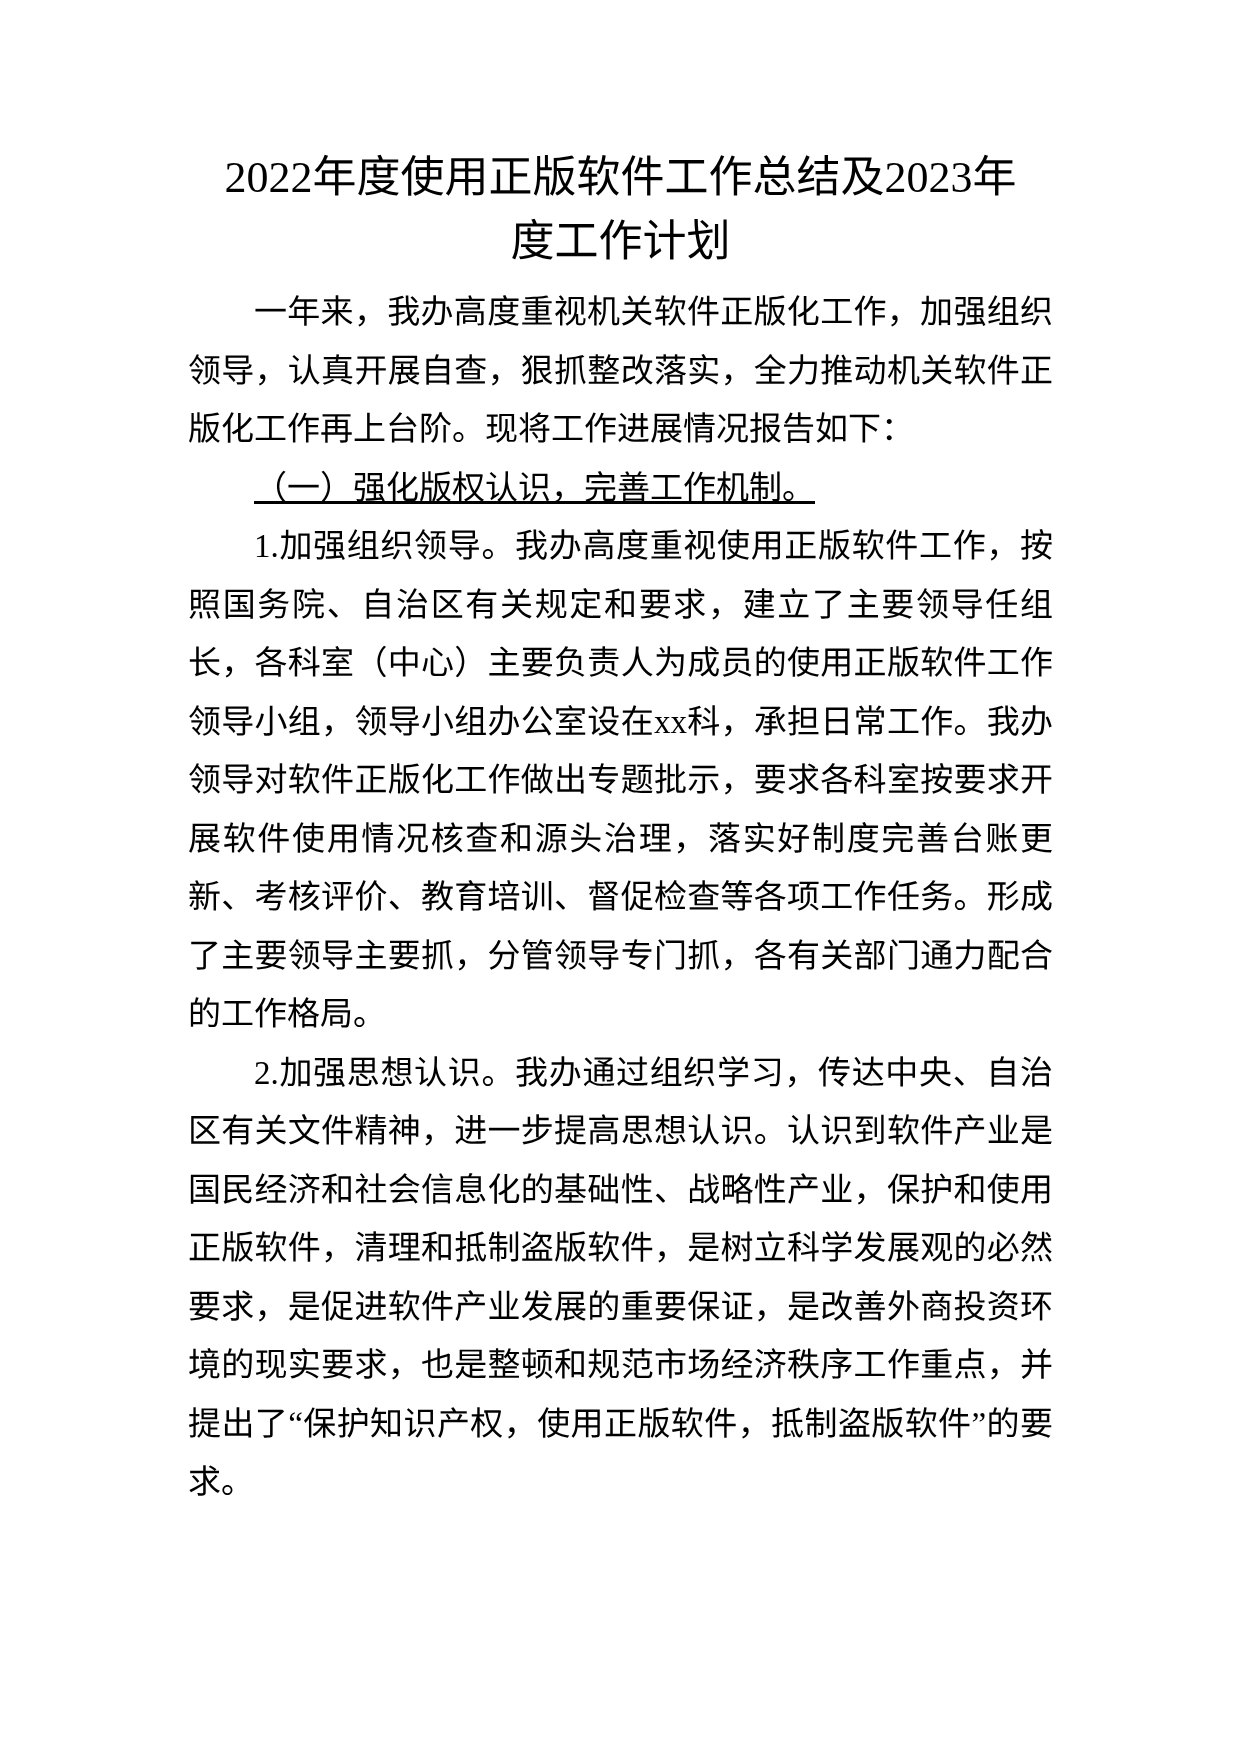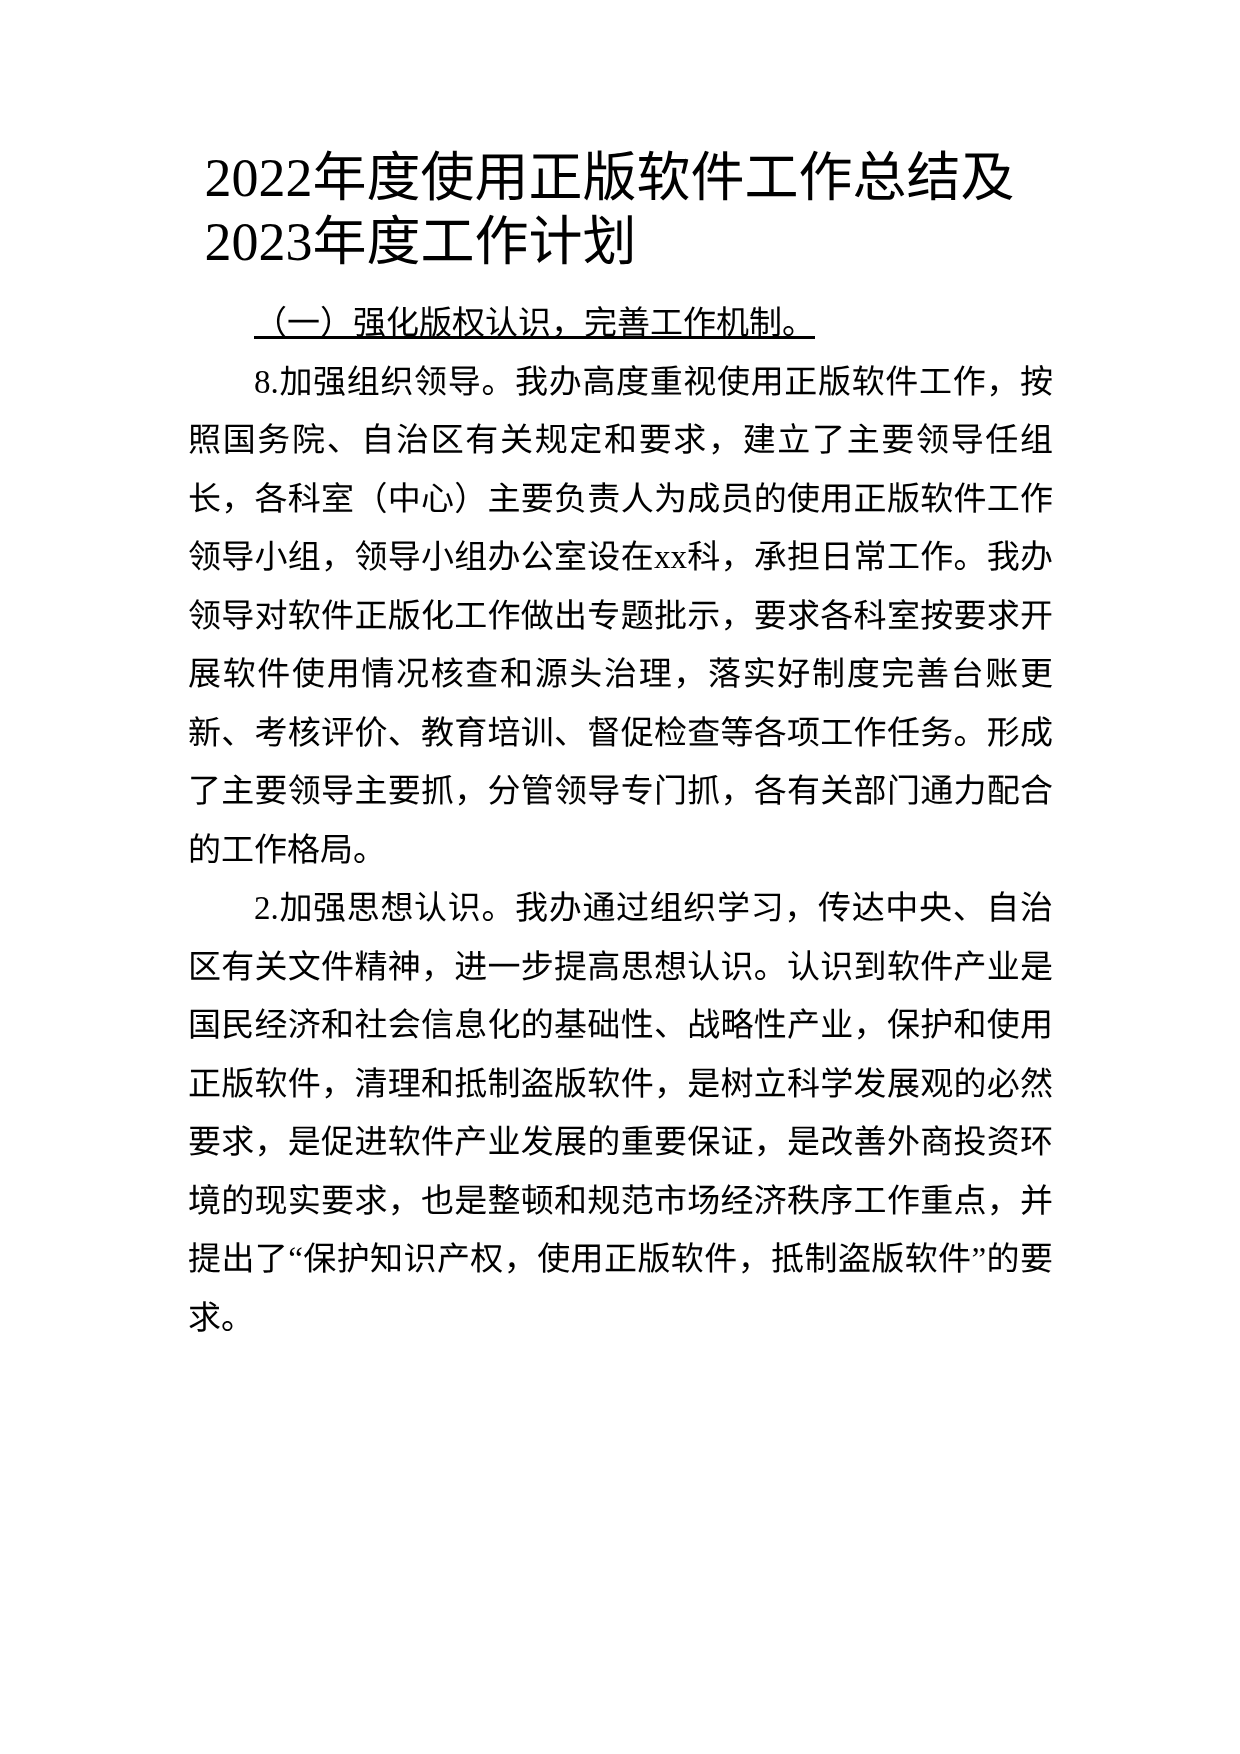--- a/index.html
+++ b/index.html
@@ -13,24 +13,25 @@
     height: 1754px;
     box-sizing: border-box;
     padding: 146px 187px 0 188px;
     background: #ffffff;
     color: #000000;
     font-family: "Liberation Serif", "DejaVu Serif", serif;
     overflow: hidden;
   }
   .doc-title {
     max-width: 832px;
-    margin: 0 auto 20px auto;
-    font-size: 54px;
+    margin: 0 auto 9px auto;
+    font-size: 44px;
     line-height: 64px;
     font-weight: 400;
+    text-align: center;
     text-indent: 0;
   }
   .para {
     margin: 0;
     font-size: 33px;
     line-height: 58.5px;
     text-align: justify;
     text-indent: 2em;
     word-break: break-all;
     line-break: strict;
@@ -42,20 +43,21 @@
     font-weight: 400;
     text-decoration: underline;
   }
 </style>
 </head>
 <body>
 
 <div class="page">
   <h1 class="doc-title">2022年度使用正版软件工作总结及2023年度工作计划</h1>
 
+  <p class="para">一年来，我办高度重视机关软件正版化工作，加强组织领导，认真开展自查，狠抓整改落实，全力推动机关软件正版化工作再上台阶。现将工作进展情况报告如下：</p>
 
 
   <p class="para heading-2">（一）强化版权认识，完善工作机制。</p>
 
-  <p class="para">8.加强组织领导。我办高度重视使用正版软件工作，按照国务院、自治区有关规定和要求，建立了主要领导任组长，各科室（中心）主要负责人为成员的使用正版软件工作领导小组，领导小组办公室设在xx科，承担日常工作。我办领导对软件正版化工作做出专题批示，要求各科室按要求开展软件使用情况核查和源头治理，落实好制度完善台账更新、考核评价、教育培训、督促检查等各项工作任务。形成了主要领导主要抓，分管领导专门抓，各有关部门通力配合的工作格局。</p>
+  <p class="para">1.加强组织领导。我办高度重视使用正版软件工作，按照国务院、自治区有关规定和要求，建立了主要领导任组长，各科室（中心）主要负责人为成员的使用正版软件工作领导小组，领导小组办公室设在xx科，承担日常工作。我办领导对软件正版化工作做出专题批示，要求各科室按要求开展软件使用情况核查和源头治理，落实好制度完善台账更新、考核评价、教育培训、督促检查等各项工作任务。形成了主要领导主要抓，分管领导专门抓，各有关部门通力配合的工作格局。</p>
 
   <p class="para">2.加强思想认识。我办通过组织学习，传达中央、自治区有关文件精神，进一步提高思想认识。认识到软件产业是国民经济和社会信息化的基础性、战略性产业，保护和使用正版软件，清理和抵制盗版软件，是树立科学发展观的必然要求，是促进软件产业发展的重要保证，是改善外商投资环境的现实要求，也是整顿和规范市场经济秩序工作重点，并提出了“保护知识产权，使用正版软件，抵制盗版软件”的要求。</p>
 </div>
 
 </body></html>

